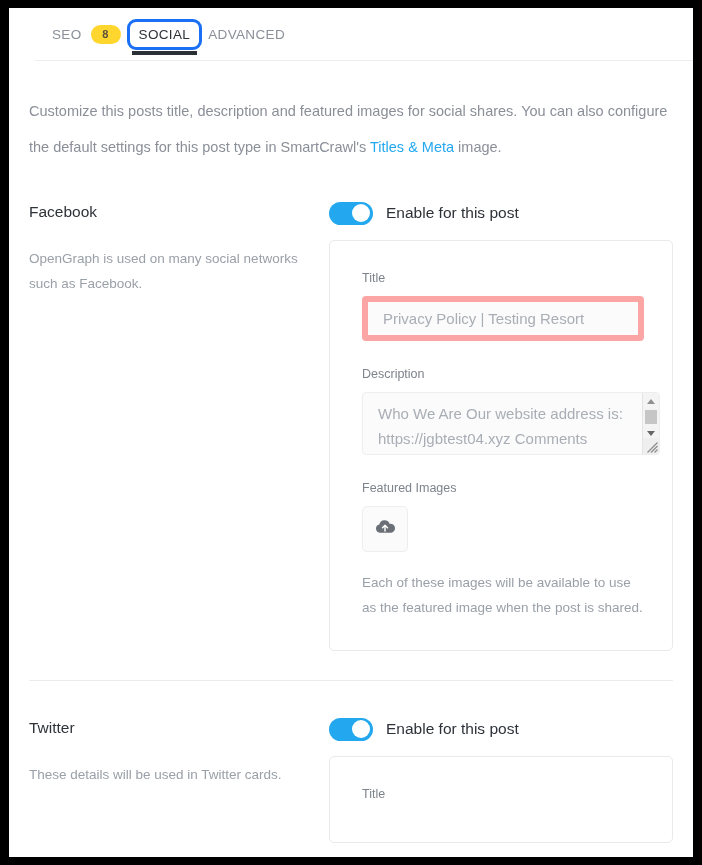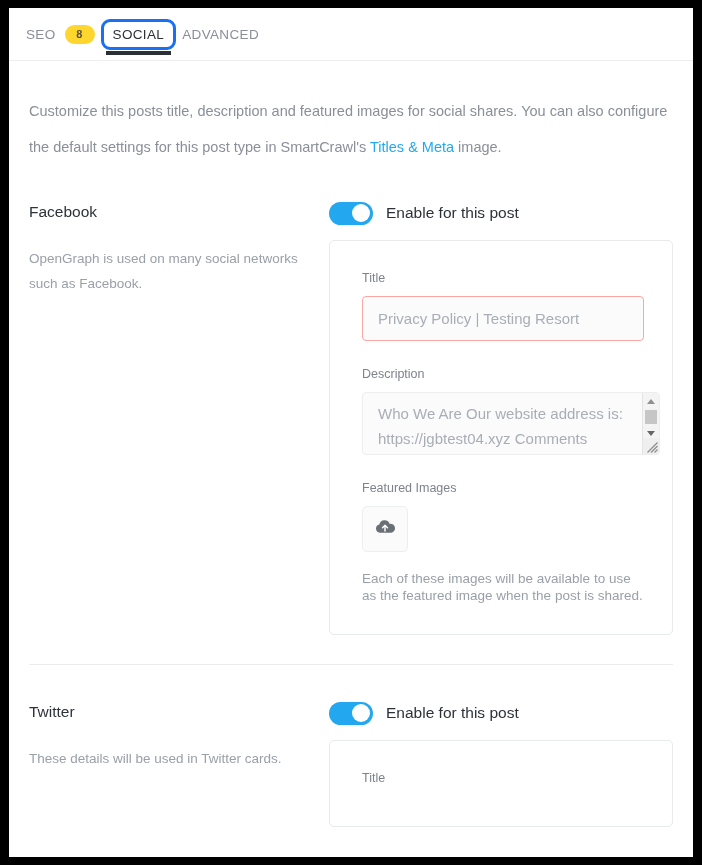--- a/index.html
+++ b/index.html
@@ -30,20 +30,21 @@
   }
 
   
   .tabbar {
     position: relative;
     height: 53px;
     border-bottom: 1px solid #eceef0;
     display: flex;
     align-items: center;
     padding-left: 9px;
+    margin-left: 26px;
   }
 
   .tab {
     display: flex;
     align-items: center;
     gap: 9px;
     padding: 6px 8px;
     font-size: 13.5px;
     letter-spacing: 0.35px;
     color: #8a8f98;
@@ -195,21 +196,21 @@
   .field-label {
     font-size: 12.5px;
     color: #7d838c;
     margin-bottom: 11px;
   }
 
   .text-input {
     width: 100%;
     max-width: 298px;
     height: 45px;
-    border: 1px solid #fca5a5;
+    border: 6px solid #fca5a5;
     border-radius: 4px;
     background: #fbfbfc;
     padding: 0 15px;
     font-size: 15px;
     color: #a9aeb5;
     font-family: "Liberation Sans", sans-serif;
   }
   .text-input::placeholder { color: #a9aeb5; opacity: 1; }
 
   
@@ -289,21 +290,21 @@
     background: #fbfbfc;
     display: flex;
     align-items: center;
     justify-content: center;
     cursor: pointer;
   }
 
   .helper {
     margin-top: 18px;
     font-size: 13.5px;
-    line-height: 17px;
+    line-height: 25px;
     color: #9aa0a8;
     max-width: 300px;
   }
 
   .divider {
     height: 1px;
     background: #ececec;
     margin: 29px 0 0 0;
   }
 </style>

